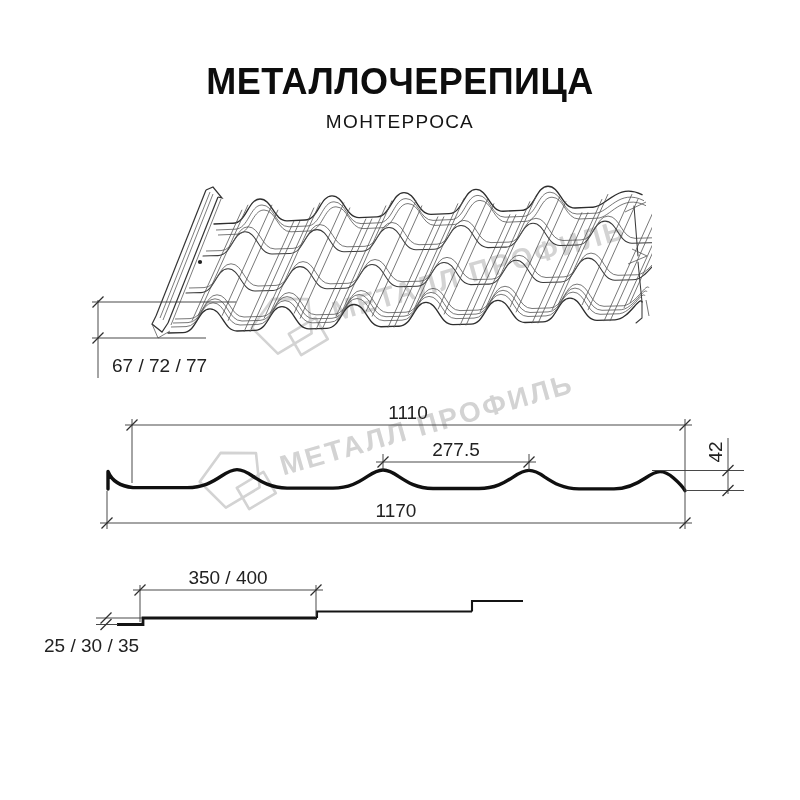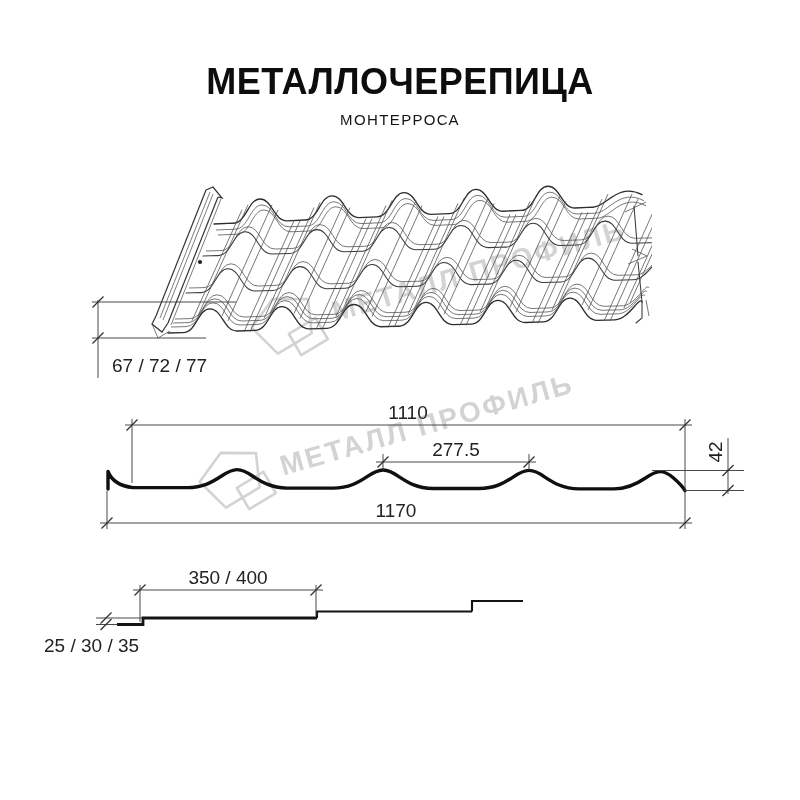--- a/index.html
+++ b/index.html
@@ -2,21 +2,21 @@
 <html><head>
 <meta charset="utf-8">
 <style>
   html,body{margin:0;padding:0;background:#ffffff;}
   body{width:800px;height:800px;position:relative;overflow:hidden;
        font-family:"Liberation Sans", sans-serif;}
   .page-title{position:absolute;top:64px;left:0;width:800px;margin:0;
       text-align:center;font-size:36px;line-height:1;font-weight:800;
       color:#0d0d0d;letter-spacing:.5px;}
   .page-subtitle{position:absolute;top:112px;left:0;width:800px;margin:0;
-      text-align:center;font-size:15px;line-height:1;font-weight:500;
+      text-align:center;font-size:19px;line-height:1;font-weight:500;
       color:#141414;letter-spacing:1.4px;}
   svg{position:absolute;left:0;top:0;}
   .edge{stroke:#2e2e2e;stroke-width:1.35;fill:none;stroke-linecap:round;}
   .mid{stroke:#3a3a3a;stroke-width:1.05;fill:none;stroke-linecap:round;}
   .thin{stroke:#555;stroke-width:.8;fill:none;}
   .flange{stroke:#333;stroke-width:1.2;fill:none;}
   .flangethin{stroke:#444;stroke-width:.7;fill:none;}
   .dim{stroke:#3f3f3f;stroke-width:.95;fill:none;}
   .tick{stroke:#2f2f2f;stroke-width:1.3;}
   .dimtxt{font-family:"Liberation Sans",sans-serif;font-size:19px;fill:#222;}

